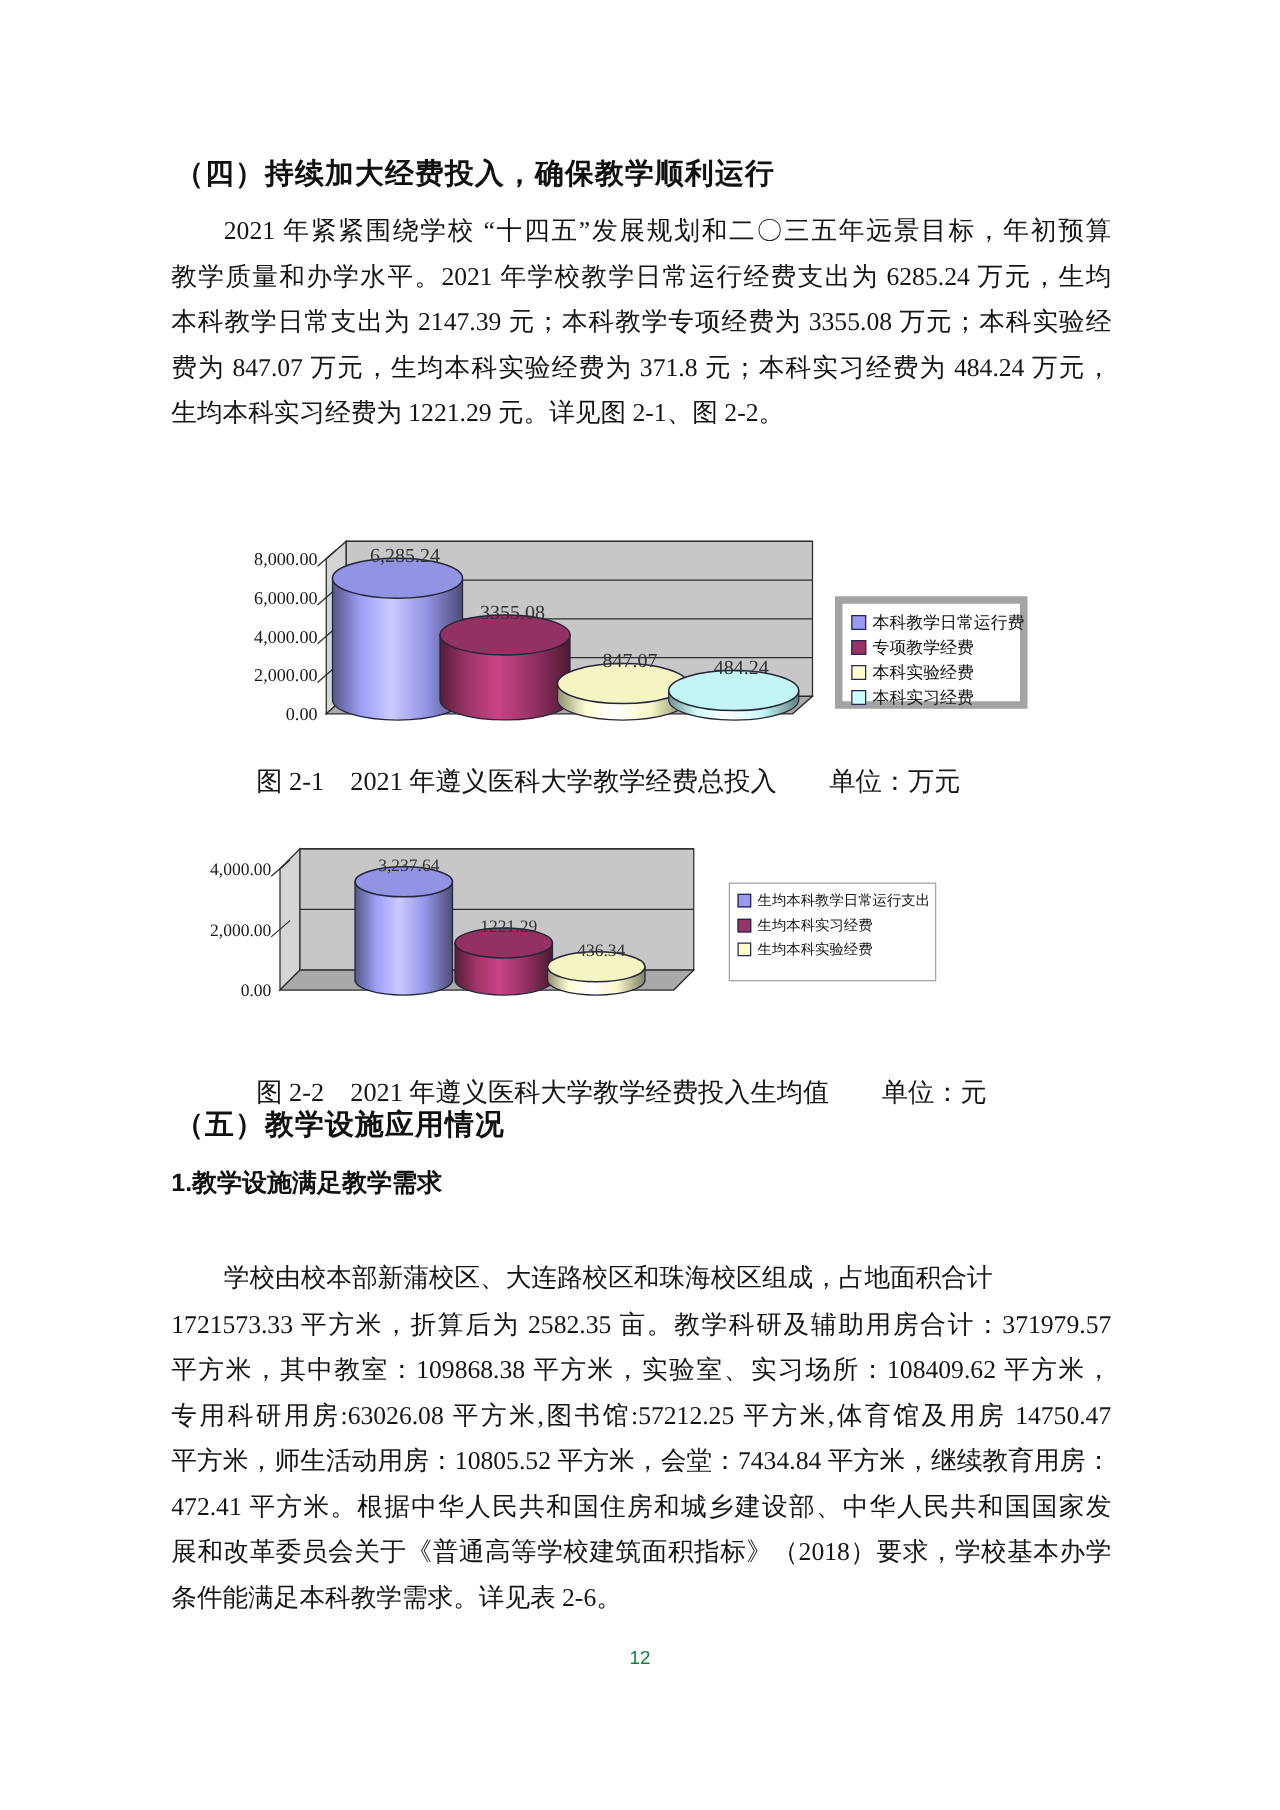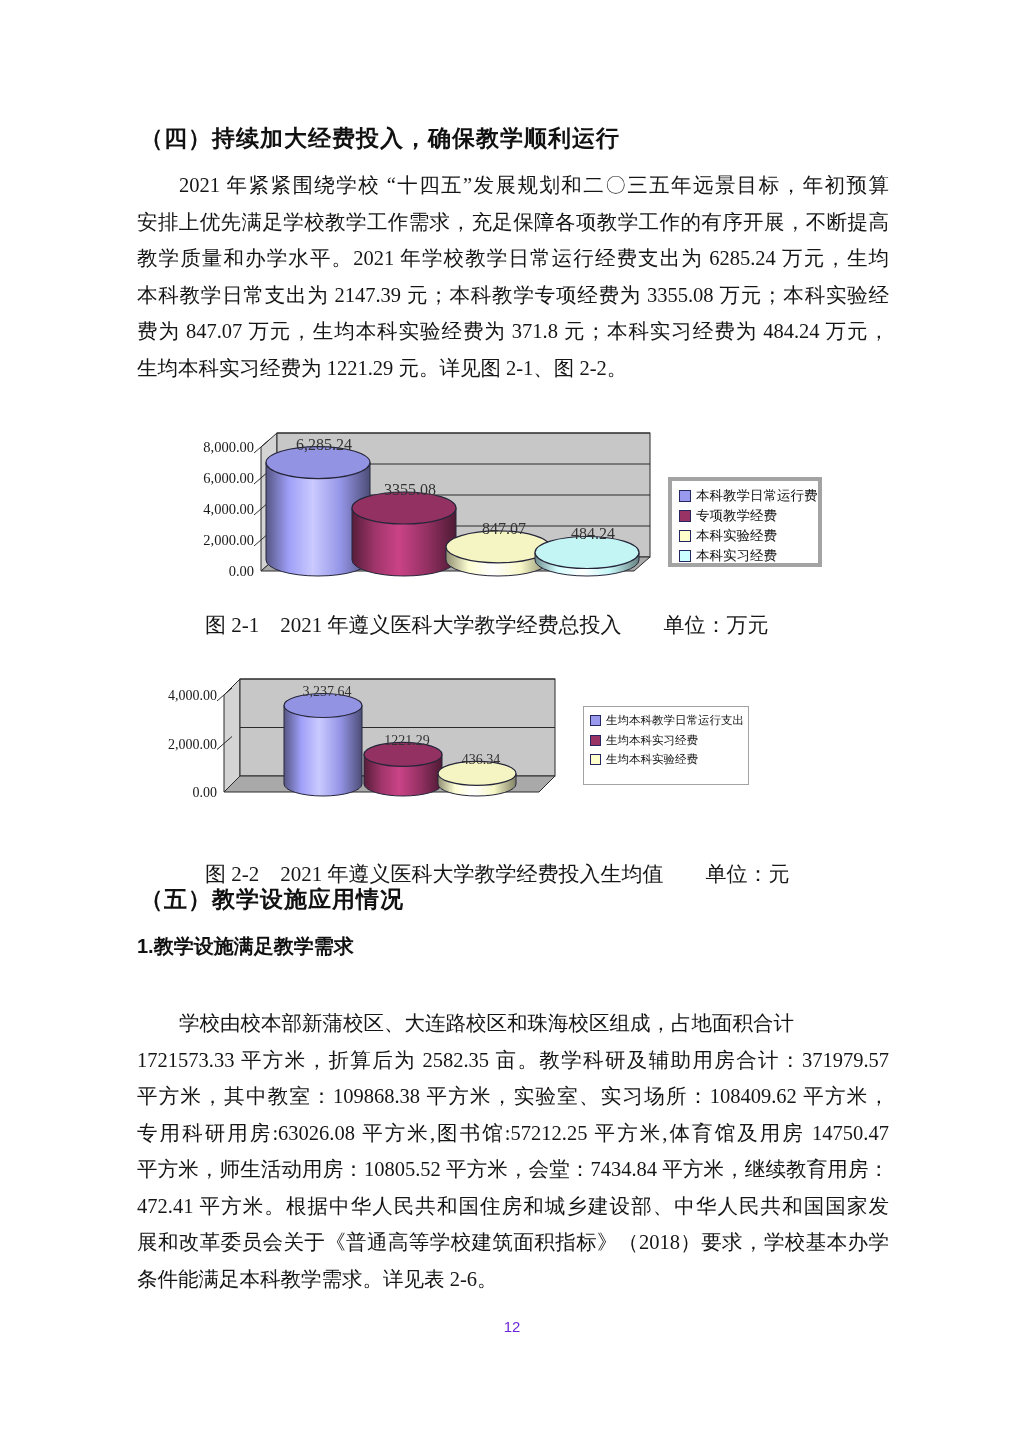--- a/index.html
+++ b/index.html
@@ -28,43 +28,42 @@
   .chartbox{position:absolute;}
   #chart1{left:183px;top:408px;width:700px;height:200px;}
   #chart2{left:160px;top:668px;width:620px;height:140px;}
   .chartbox svg{position:absolute;left:0;top:0;overflow:visible;}
 
   .ax1{font:14.5px "Liberation Serif","DejaVu Serif",serif;fill:#191919;}
   .ax2{font:14px "Liberation Serif","DejaVu Serif",serif;fill:#191919;}
   .dl1{font:16px "Liberation Serif","DejaVu Serif",serif;fill:#333333;}
   .dl2{font:14px "Liberation Serif","DejaVu Serif",serif;fill:#333333;}
 
-  .legend{position:absolute;background:#fff;border:4px solid #a3a3a3;box-sizing:border-box;}
+  .legend{position:absolute;background:#fff;border:6px solid #a3a3a3;box-sizing:border-box;}
   #chart1-legend{left:485px;top:69px;width:154px;height:90px;padding:5px 7px;}
   #chart2-legend{left:423px;top:38px;width:166px;height:79px;padding:4px 6px;border-width:1.5px;}
   .leg-item{display:flex;align-items:center;white-space:nowrap;}
   #chart1-legend .leg-item{height:20px;font:13.5px "Liberation Serif","DejaVu Serif",serif;color:#111;}
   #chart2-legend .leg-item{height:19.5px;font:11.5px "Liberation Serif","DejaVu Serif",serif;color:#111;}
   .swatch{display:inline-block;border:1px solid #24245e;box-sizing:border-box;flex:0 0 auto;margin-right:5px;}
   #chart1-legend .swatch{width:12px;height:12px;}
   #chart2-legend .swatch{width:11px;height:11px;}
 
   .pgnum{position:absolute;left:0;right:0;top:1318px;text-align:center;
-    font:15px "Liberation Sans","DejaVu Sans",sans-serif;color:#6d28d9;}
+    font:15px "Liberation Sans","DejaVu Sans",sans-serif;color:#15803d;}
 </style>
 </head>
 <body>
 
 <div class="page">
 
   <h1 class="sec-heading" id="sec4-heading">（四）持续加大经费投入，确保教学顺利运行</h1>
 
   <div class="para" id="p1">
       <div class="line ind">2021 年紧紧围绕学校 “十四五”发展规划和二〇三五年远景目标，年初预算</div>
-      <div class="line">安排上优先满足学校教学工作需求，充足保障各项教学工作的有序开展，不断提高</div>
       <div class="line">教学质量和办学水平。2021 年学校教学日常运行经费支出为 6285.24 万元，生均</div>
       <div class="line">本科教学日常支出为 2147.39 元；本科教学专项经费为 3355.08 万元；本科实验经</div>
       <div class="line">费为 847.07 万元，生均本科实验经费为 371.8 元；本科实习经费为 484.24 万元，</div>
       <div class="line nj">生均本科实习经费为 1221.29 元。详见图 2-1、图 2-2。</div>
     </div>
 
   <div class="chartbox" id="chart1">
     <svg id="chart1-svg" width="700" height="200" viewBox="0 0 700 200">
         <defs>
           <linearGradient id="grad0_0" x1="0" y1="0" x2="1" y2="0">

